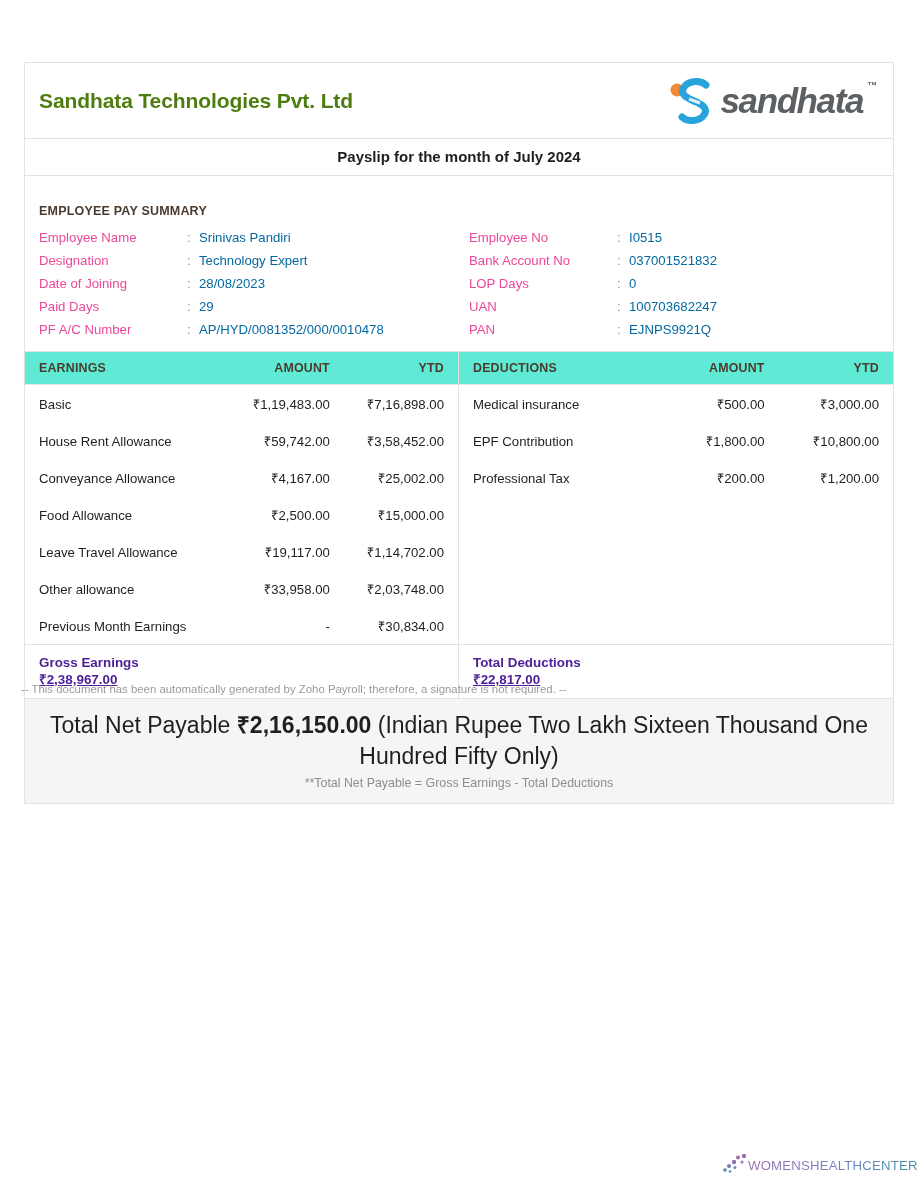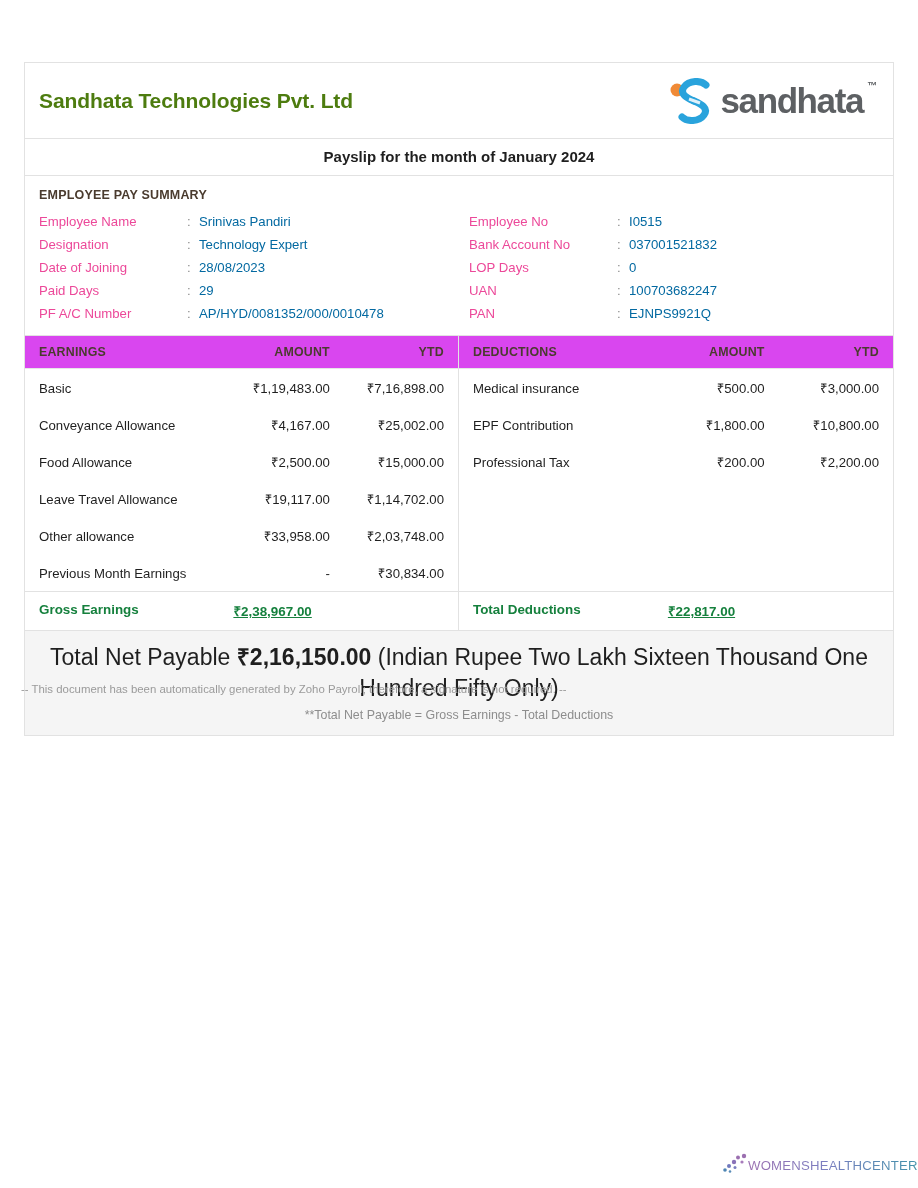--- a/index.html
+++ b/index.html
@@ -41,20 +41,21 @@
     font-weight: bold;
     color: #4d7c0f;
     letter-spacing: -0.1px;
   }
 
   .logo {
     display: flex;
     align-items: center;
     position: relative;
     padding-right: 14px;
+    font-style: italic;
   }
   .logo-mark {
     width: 54px;
     height: 46px;
     position: relative;
     flex: none;
   }
   .logo-text {
     font-size: 35px;
     font-weight: bold;
@@ -86,20 +87,21 @@
   .summary {
     padding: 12px 14px 10px 14px;
     border-bottom: 1px solid #e2e2e2;
   }
   .summary-heading {
     font-size: 12.5px;
     font-weight: bold;
     color: #4a3b2e;
     letter-spacing: 0.2px;
     margin-bottom: 8px;
+    margin-top: 16px;
   }
   .summary-cols {
     display: flex;
   }
   .summary-col {
     width: 50%;
     box-sizing: border-box;
   }
   .summary-col.right { padding-left: 10px; }
   .field-row {
@@ -132,21 +134,21 @@
     box-sizing: border-box;
   }
   .table-half.left { border-right: 1px solid #e2e2e2; }
 
   table.pay {
     width: 100%;
     border-collapse: collapse;
     table-layout: fixed;
   }
   table.pay th {
-    background: #d946ef;
+    background: #5eead4;
     font-size: 12.4px;
     font-weight: bold;
     color: #4a3b2e;
     letter-spacing: 0.2px;
     padding: 9px 14px;
     border-bottom: 1px solid #e6e6e6;
     text-align: right;
     white-space: nowrap;
   }
   table.pay th.c-name { text-align: left; }
@@ -168,21 +170,22 @@
     display: flex;
     border-bottom: 1px solid #e2e2e2;
   }
   .totals-half {
     width: 50%;
     box-sizing: border-box;
     display: flex;
     padding: 10px 14px;
     font-size: 13.4px;
     font-weight: bold;
-    color: #15803d;
+    color: #4c1d95;
+    flex-direction: column;
   }
   .totals-half.left { border-right: 1px solid #e2e2e2; }
   .totals-label { width: 48%; flex: none; }
   .totals-value { width: 27%; flex: none; text-align: left; text-decoration: underline; }
 
   
   .netpay {
     background: #f5f5f5;
     text-align: center;
     padding: 11px 10px 13px;
@@ -247,21 +250,21 @@
           <path d="M41 7 C36 2, 24 2, 19 9 C14 16, 22 20, 29 23" stroke="#29a3dc" stroke-width="7" fill="none" stroke-linecap="round"></path>
           <path d="M29 23 C36 26, 44 30, 39 37 C34 44, 22 44, 17 39" stroke="#29a3dc" stroke-width="7" fill="none" stroke-linecap="round"></path>
           <path d="M24 21 L35 25" stroke="#ffffff" stroke-width="3" fill="none" opacity="0.85"></path>
         </svg>
       </div>
       <div class="logo-text">sandhata</div>
       <div class="logo-tm">™</div>
     </div>
   </div>
 
-  <div class="doc-title">Payslip for the month of January 2024</div>
+  <div class="doc-title">Payslip for the month of July 2024</div>
 
   <div class="summary">
     <div class="summary-heading">EMPLOYEE PAY SUMMARY</div>
     <div class="summary-cols">
       <div class="summary-col left">
         <div class="field-row">
           <span class="field-label">Employee Name</span>
           <span class="field-sep">:</span>
           <span class="field-value">Srinivas Pandiri</span>
         </div>
@@ -327,20 +330,25 @@
             <th class="c-ytd">YTD</th>
           </tr>
         </thead>
         <tbody>
           <tr>
             <td class="c-name">Basic</td>
             <td class="c-amt">₹1,19,483.00</td>
             <td class="c-ytd">₹7,16,898.00</td>
           </tr>
           <tr>
+            <td class="c-name">House Rent Allowance</td>
+            <td class="c-amt">₹59,742.00</td>
+            <td class="c-ytd">₹3,58,452.00</td>
+          </tr>
+          <tr>
             <td class="c-name">Conveyance Allowance</td>
             <td class="c-amt">₹4,167.00</td>
             <td class="c-ytd">₹25,002.00</td>
           </tr>
           <tr>
             <td class="c-name">Food Allowance</td>
             <td class="c-amt">₹2,500.00</td>
             <td class="c-ytd">₹15,000.00</td>
           </tr>
           <tr>
@@ -378,21 +386,21 @@
             <td class="c-ytd">₹3,000.00</td>
           </tr>
           <tr>
             <td class="c-name">EPF Contribution</td>
             <td class="c-amt">₹1,800.00</td>
             <td class="c-ytd">₹10,800.00</td>
           </tr>
           <tr>
             <td class="c-name">Professional Tax</td>
             <td class="c-amt">₹200.00</td>
-            <td class="c-ytd">₹2,200.00</td>
+            <td class="c-ytd">₹1,200.00</td>
           </tr>
           <tr>
             <td class="c-name">&nbsp;</td>
             <td class="c-amt"></td>
             <td class="c-ytd"></td>
           </tr>
           <tr>
             <td class="c-name">&nbsp;</td>
             <td class="c-amt"></td>
             <td class="c-ytd"></td>

